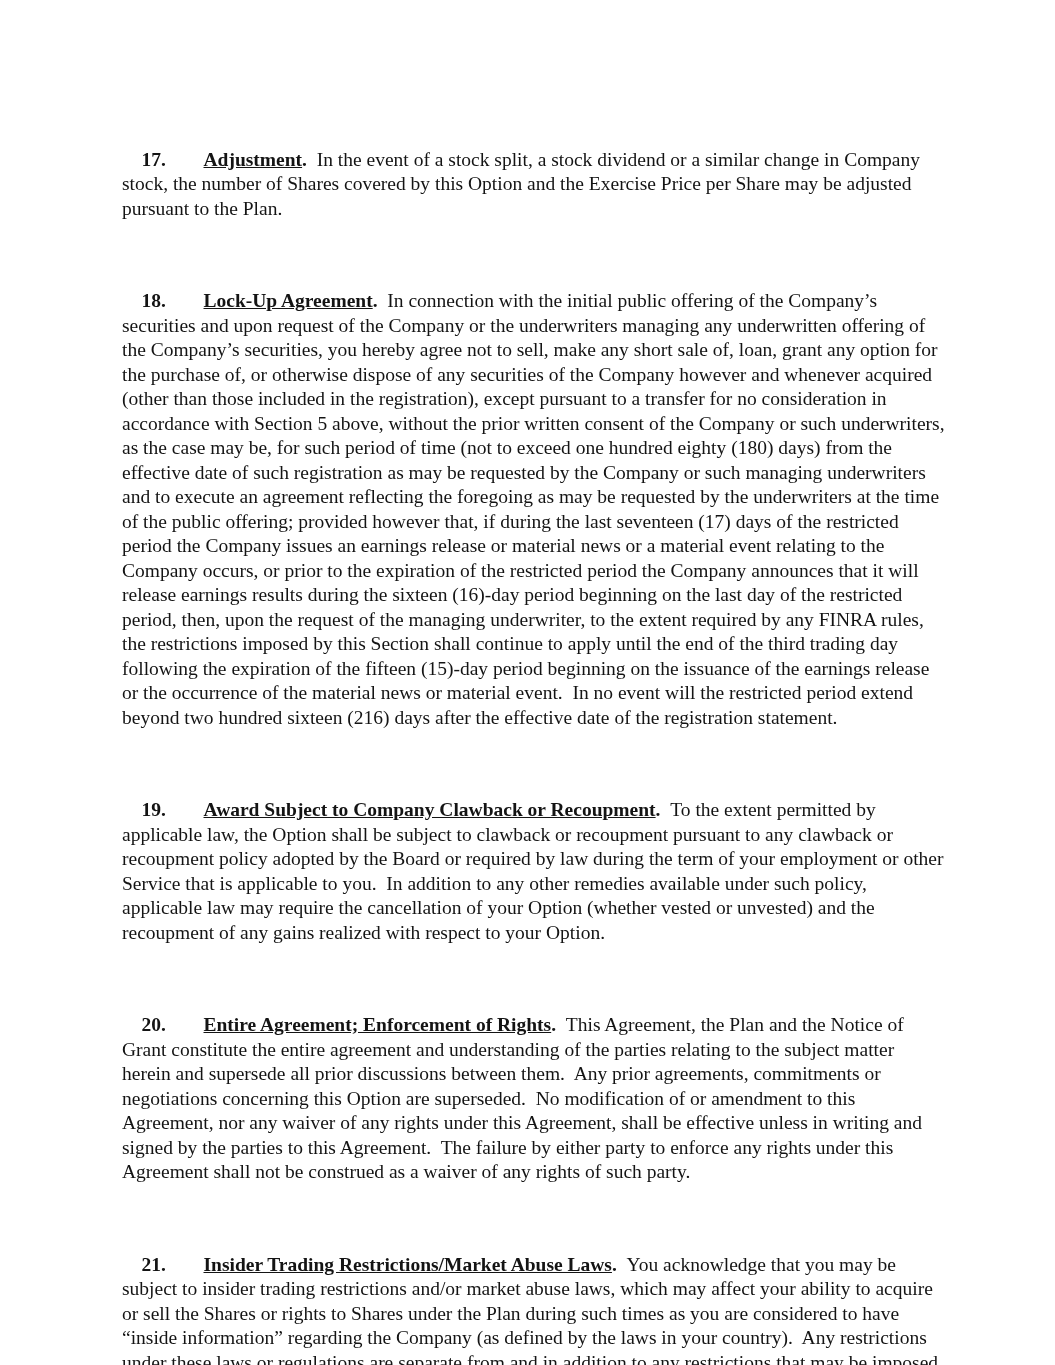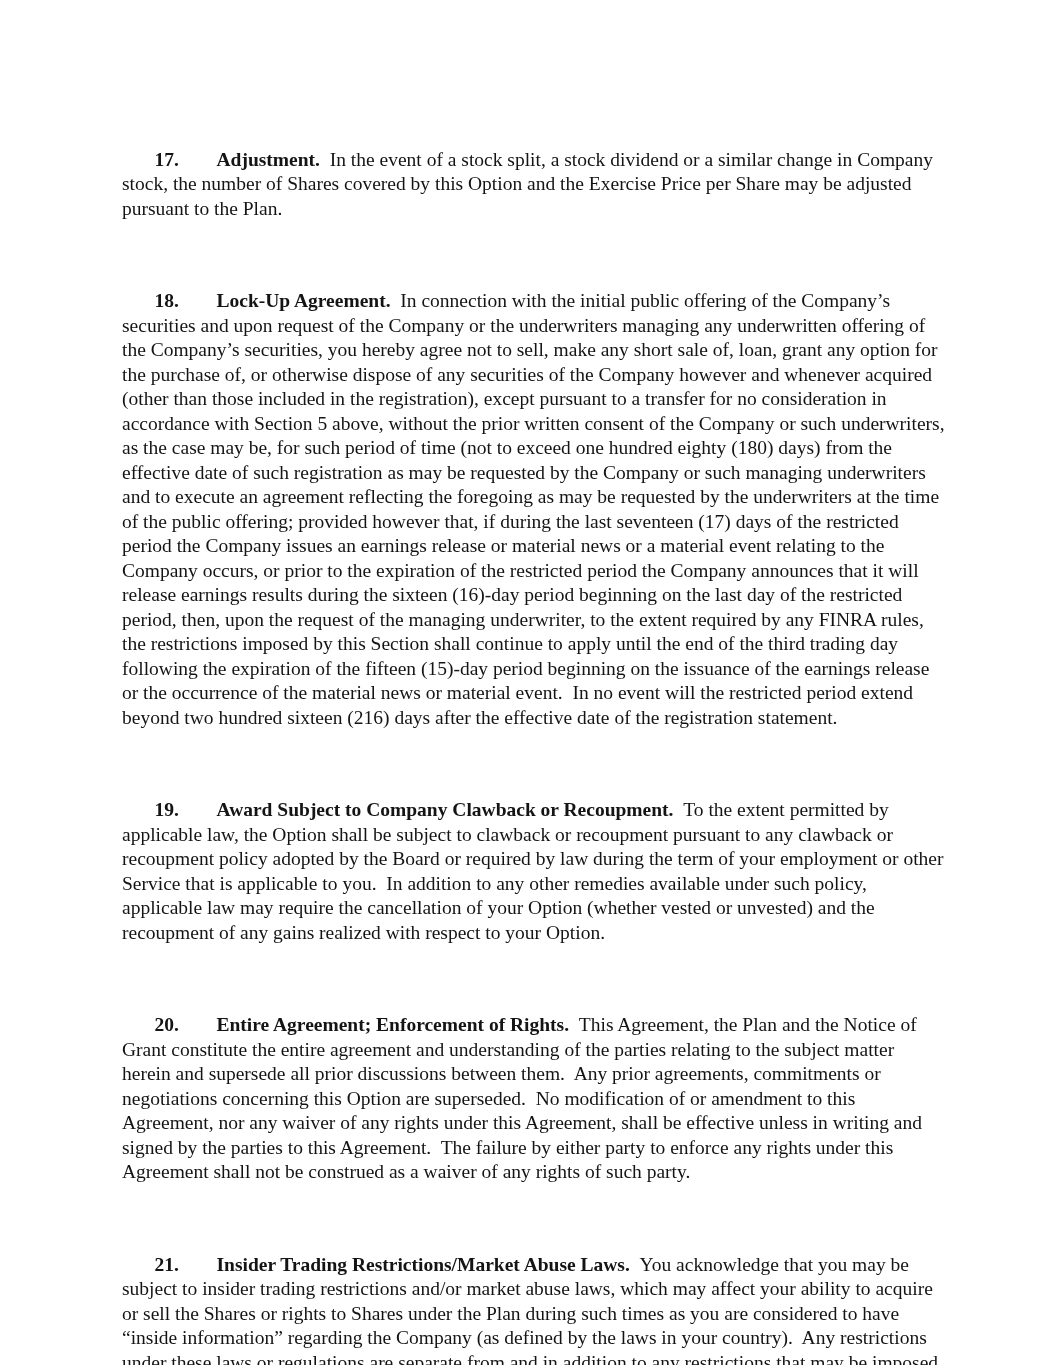--- a/index.html
+++ b/index.html
@@ -27,24 +27,24 @@
     line-height: 24.5px;
     text-indent: 58px;
     white-space: pre-wrap;
     text-align: left;
   }
   .num {
     display: inline-block;
     width: 62px;
     text-indent: 0;
     font-weight: bold;
-    margin-left: 13px;
   }
   .heading {
     font-weight: bold;
+    text-decoration: underline;
   }
   .sep {
     font-weight: bold;
   }
 </style>
 </head>
 <body>
 
 <div class="page">
 

